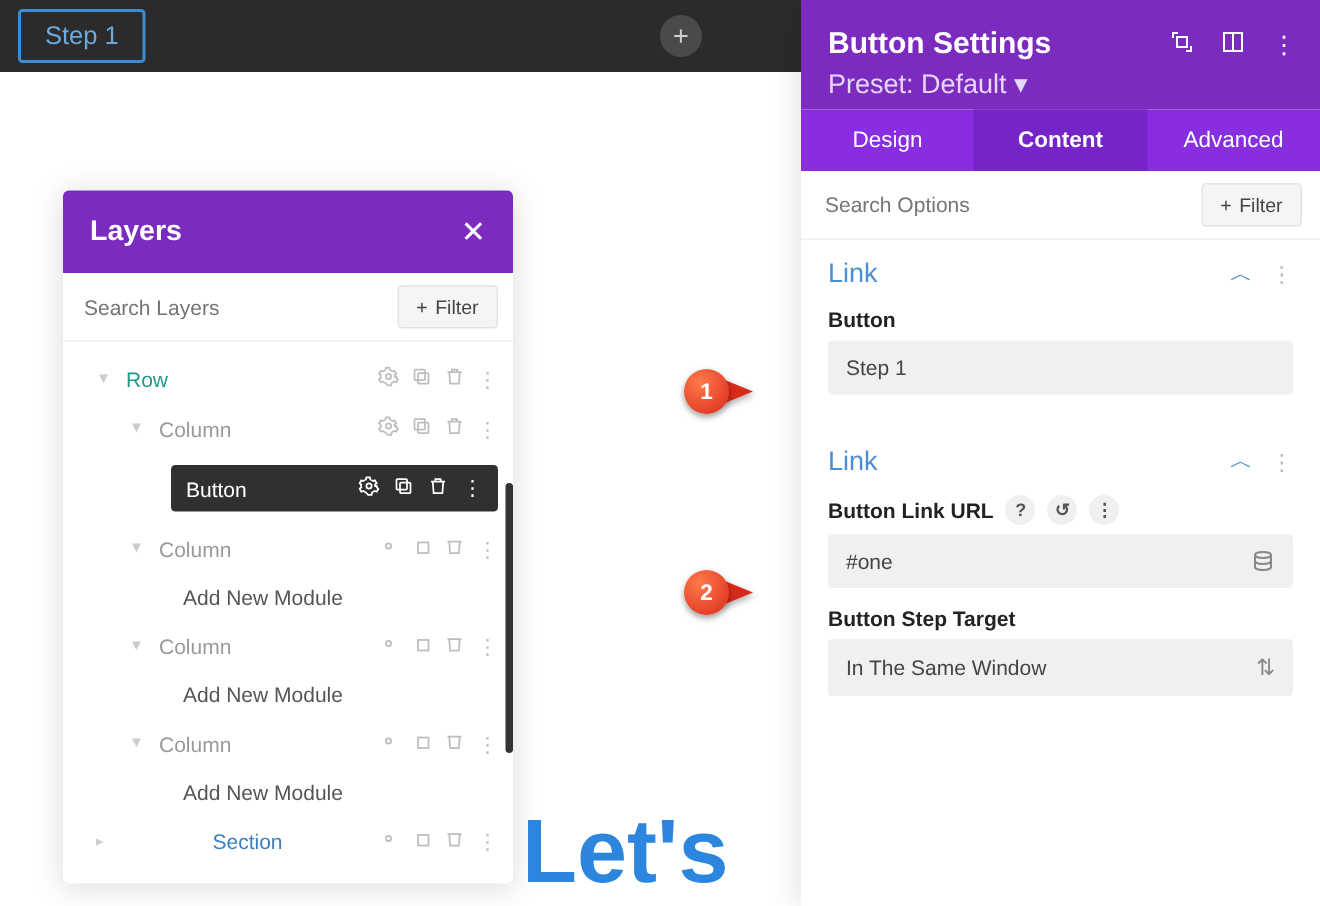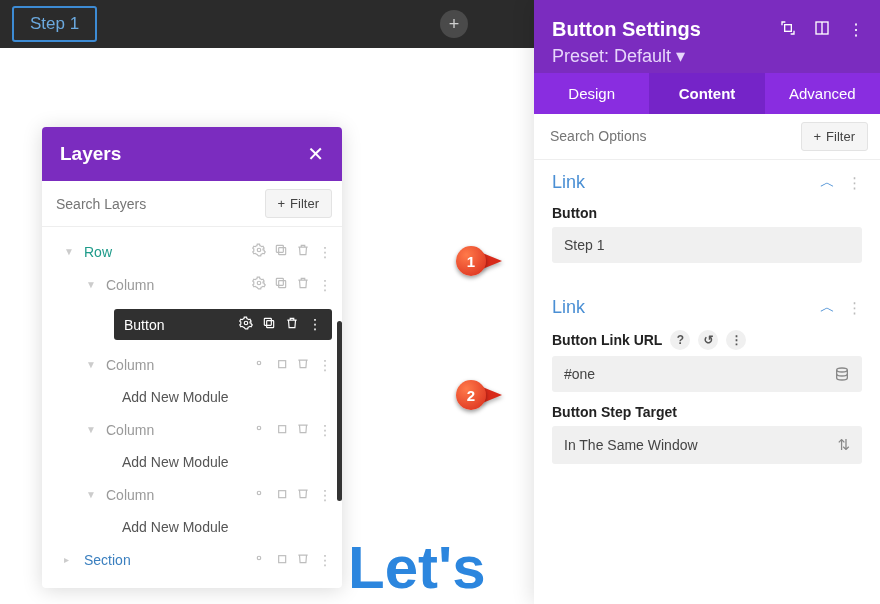--- a/index.html
+++ b/index.html
@@ -21,21 +21,21 @@
   .layers-list { padding: 8px 0 12px 0; position: relative; }
   .layers-list::after { content:""; position:absolute; right:0; top:94px; width:5px; height:180px; background:#333; border-radius:3px; }
   .layer-row { display: flex; align-items: center; padding: 8px 10px; gap: 6px; }
   .layer-row.indent-1 { padding-left: 22px; }
   .layer-row.indent-2 { padding-left: 44px; }
   .layer-row.indent-3 { padding-left: 80px; }
   .caret { color: #ccc; font-size: 10px; width: 14px; display:inline-block; }
   .row-label { flex: 1; font-size: 14px; }
   .row-teal { color: #1e9b8a; font-weight: 500; }
   .row-gray { color: #9a9a9a; }
-  .row-blue { color: #3a7fbf; }
+  .row-blue { color: #3a7fbf; text-align: center; }
   .row-icons { display: flex; align-items: center; gap: 8px; color: #bdbdbd; font-size: 14px; }
   .row-icons span { cursor:pointer; }
   .button-pill { background: #303030; color: #fff; border-radius: 3px; padding: 7px 10px; display: flex; align-items: center; gap: 10px; }
   .button-pill .lbl { font-size: 14px; font-weight: 500; flex:1; }
   .button-pill .picons { display:flex; gap:9px; font-size:14px; }
   .addnew { flex:1; font-size:14px; color:#555; }
   .ibox { width:14px; height:14px; display:inline-block; }
 
   
   .settings-panel { position: absolute; top: 0; right: 0; width: 346px; height: 604px; background: #fff; box-shadow: -2px 0 20px rgba(0,0,0,0.12); display:flex; flex-direction:column; }

